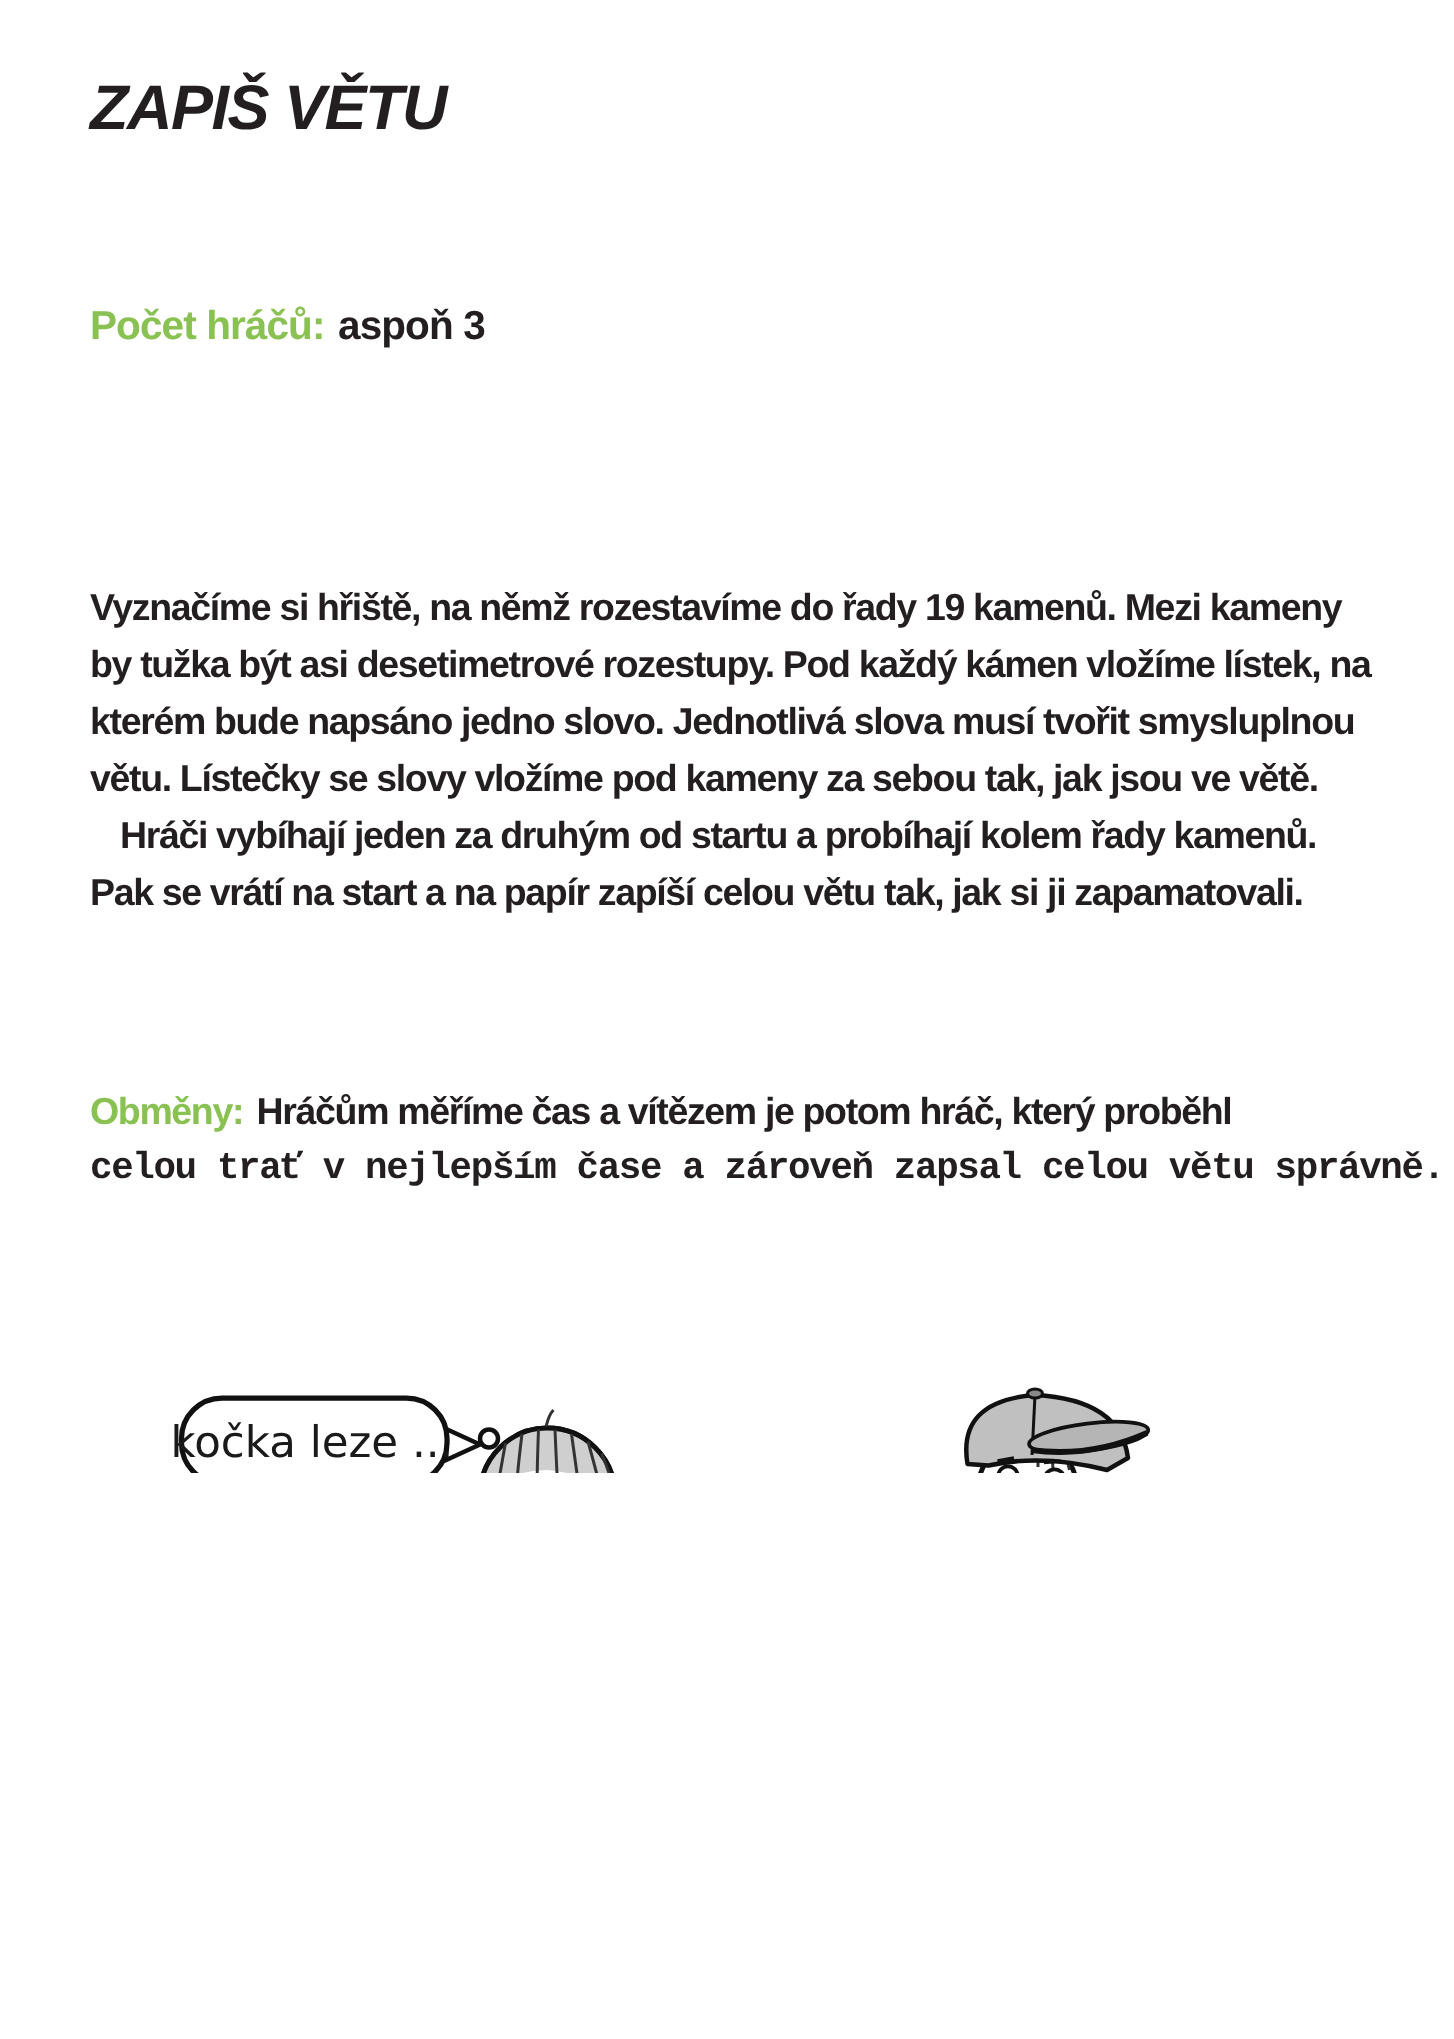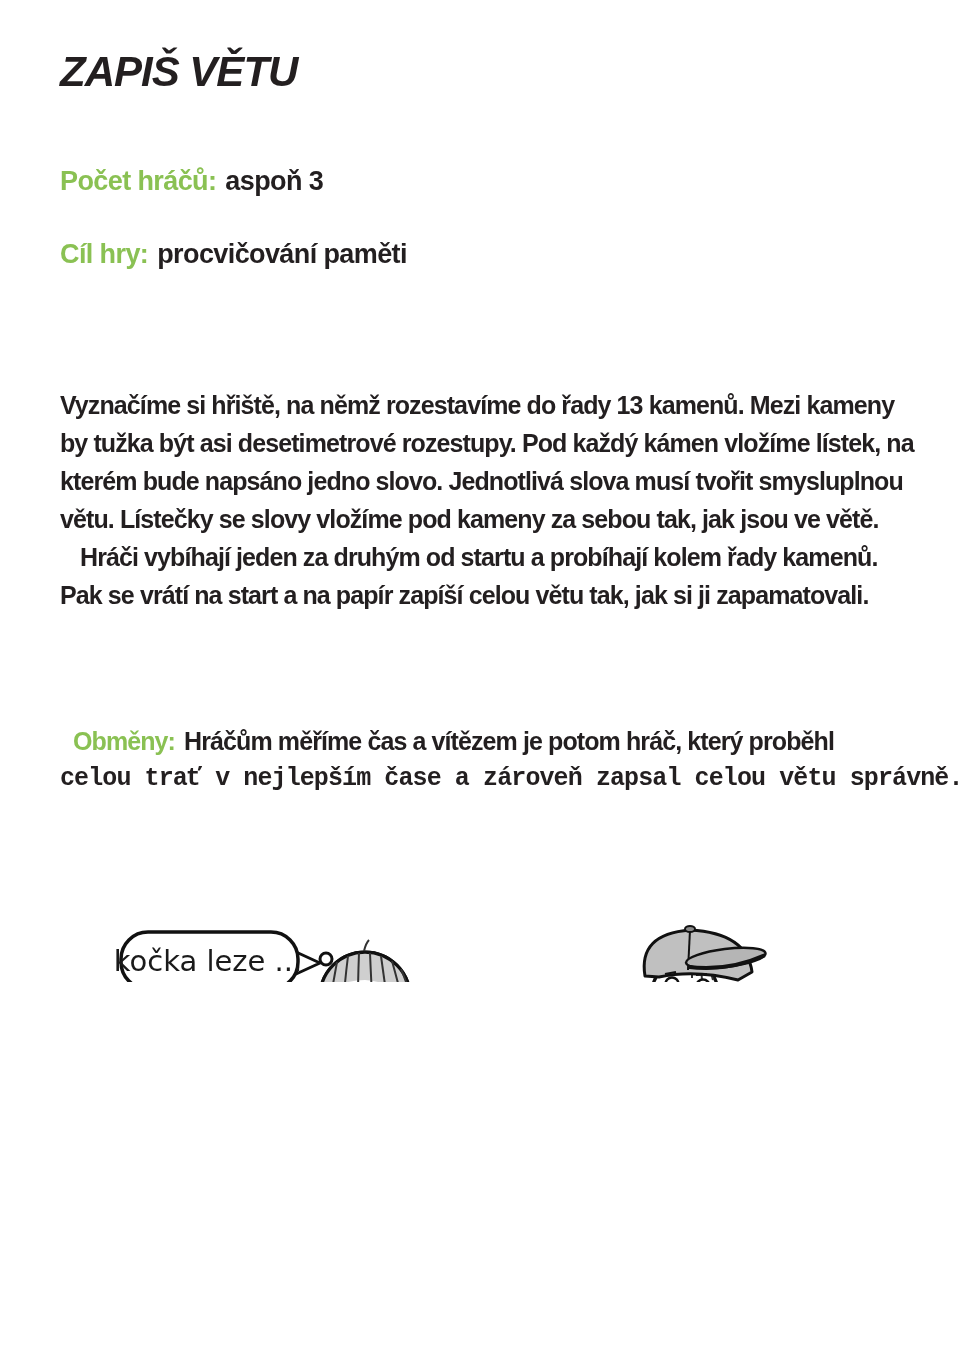--- a/index.html
+++ b/index.html
@@ -10,56 +10,53 @@
     font-family:"Liberation Sans", sans-serif;
     color:#231f20;
     overflow:hidden;
   }
   .abs{position:absolute;}
   .title{
     left:60px;top:48px;
     font-size:42px;font-weight:bold;font-style:italic;
     letter-spacing:-1px;color:#231f20;
   }
-  .info-row{left:60px;font-size:27px;font-weight:bold;letter-spacing:-0.6px;white-space:nowrap;}
+  .info-row{left:60px;font-size:27px;font-weight:bold;letter-spacing:-0.6px;white-space:nowrap;margin-top:36px;}
   .info-label{color:var(--accent);margin-right:9px;}
   .info-value{color:#231f20;}
   .body-line{
     left:60px;
     font-size:25px;font-weight:bold;letter-spacing:-0.9px;
     line-height:38px;white-space:nowrap;color:#231f20;
   }
   .para{left:60px;font-size:25px;font-weight:bold;letter-spacing:-0.9px;line-height:38px;color:#231f20;white-space:nowrap;}
-  .green-inline{color:var(--accent);margin-right:9px;margin-left:13px;}
+  .green-inline{color:var(--accent);margin-right:9px;}
   .badge{
     left:40px;top:1359px;width:57px;height:49px;
     background:var(--badge);border-radius:13px;
     color:#ffffff;font-size:22px;font-weight:bold;
     display:flex;align-items:center;justify-content:center;
   }
   svg text{font-family:"DejaVu Sans", sans-serif;}
 </style>
 </head>
 <body>
 
 <div class="page" style="--accent: #8ac153; --badge: #7cc144;">
 
   <div class="abs title">ZAPIŠ VĚTU</div>
 
   <div class="abs info-row" style="top:166px;">
     <span class="info-label">Počet hráčů:</span><span class="info-value">aspoň 3</span>
   </div>
 
-  <div class="abs info-row" style="top:239px;">
-    <span class="info-label">Cíl hry:</span><span class="info-value">procvičování paměti</span>
-  </div>
 
 
   <div class="abs" style="top:386px;left:0;">
-    <div class="abs body-line" style="top:0;">Vyznačíme si hřiště, na němž rozestavíme do řady 13 kamenů. Mezi kameny</div>
+    <div class="abs body-line" style="top:0;">Vyznačíme si hřiště, na němž rozestavíme do řady 19 kamenů. Mezi kameny</div>
     <div class="abs body-line" style="top:38px;">by tužka být asi desetimetrové rozestupy. Pod každý kámen vložíme lístek, na</div>
     <div class="abs body-line" style="top:76px;">kterém bude napsáno jedno slovo. Jednotlivá slova musí tvořit smysluplnou</div>
     <div class="abs body-line" style="top:114px;">větu. Lístečky se slovy vložíme pod kameny za sebou tak, jak jsou ve větě.</div>
     <div class="abs body-line" style="top:152px;margin-left:20px;">Hráči vybíhají jeden za druhým od startu a probíhají kolem řady kamenů.</div>
     <div class="abs body-line" style="top:190px;">Pak se vrátí na start a na papír zapíší celou větu tak, jak si ji zapamatovali.</div>
   </div>
 
 
   <div class="abs" style="top:722px;left:0;">
     <div class="abs body-line" style="top:0;">

